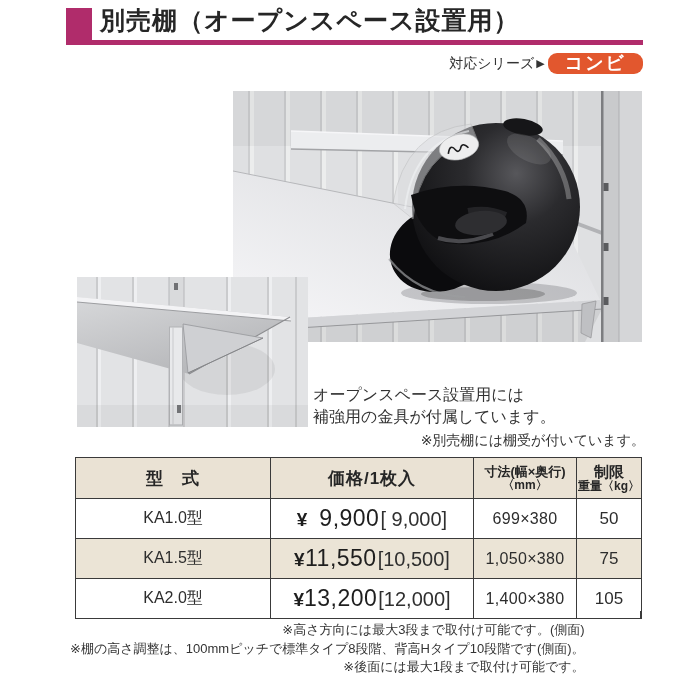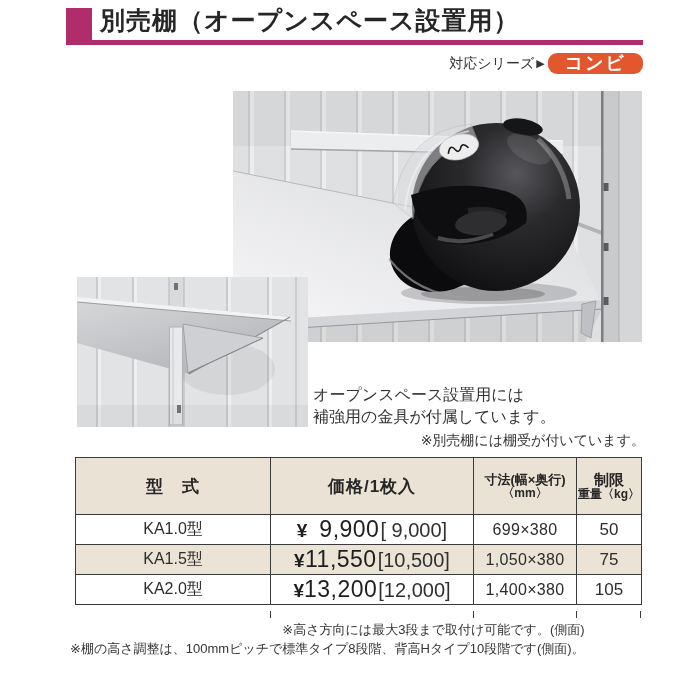--- a/index.html
+++ b/index.html
@@ -22,22 +22,22 @@
   .photo-inset{position:absolute;left:77px;top:277px;width:231px;height:150px;z-index:2;}
   .photo-main svg,.photo-inset svg{display:block;}
   
   .caption{position:absolute;left:313px;top:384px;font-size:16px;line-height:21.5px;color:#333;z-index:3;}
   .table-note{position:absolute;right:55px;top:432px;font-size:14px;color:#333;}
   
   table.spec{position:absolute;left:75px;top:457px;border-collapse:collapse;table-layout:fixed;
     width:566px;}
   table.spec th,table.spec td{border:1px solid #3a3a3a;padding:0;text-align:center;vertical-align:middle;}
   table.spec th{background:#eae2d4;font-weight:bold;color:#262626;}
-  tr.hdr{height:57px;}
-  tr.row{height:30px;margin-top:48px;}
+  tr.hdr{height:41px;}
+  tr.row{height:40px;margin-top:48px;}
   tr.alt td{background:#ebe4d6;}
   .th-model,.th-price{font-size:17px;letter-spacing:1px;}
   .sz1{font-size:13px;line-height:14px;font-weight:bold;}
   .sz2{font-size:12px;line-height:12px;font-weight:bold;}
   .lm1{font-size:15px;line-height:16px;font-weight:bold;text-align:center;}
   .lm2{font-size:12px;line-height:13px;font-weight:bold;}
   td.model{font-size:16px;}
   td.size{font-size:16px;letter-spacing:0.3px;}
   td.limit{font-size:17px;}
   td.price .pwrap{display:flex;align-items:baseline;justify-content:center;}
@@ -270,13 +270,14 @@
 </tbody>
   </table>
 <div class="tick" style="left:270px"></div>
 <div class="tick" style="left:473px"></div>
 <div class="tick" style="left:576px"></div>
 <div class="tick" style="left:640px"></div>
 
 <div class="footnotes">
   <div>※高さ方向には最大3段まで取付け可能です。(側面)</div>
   <div>※棚の高さ調整は、100mmピッチで標準タイプ8段階、背高Hタイプ10段階です(側面)。</div>
+  <div>※後面には最大1段まで取付け可能です。</div>
 </div>
 
 </body></html>

